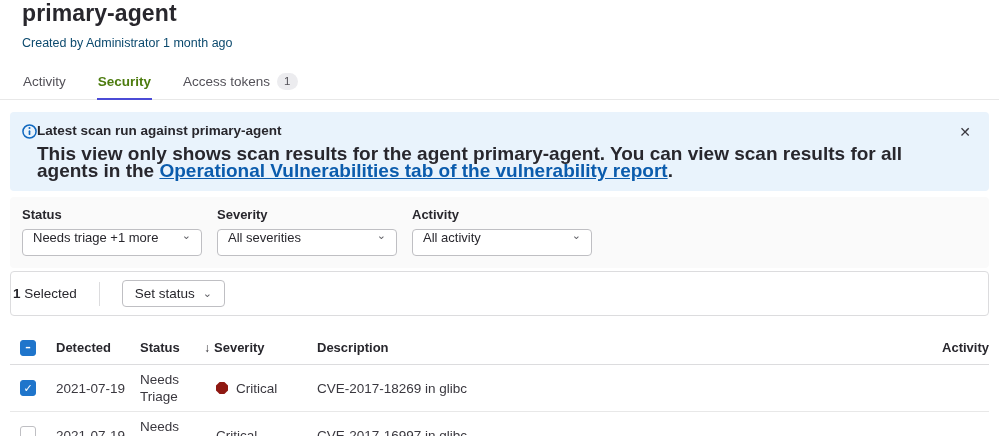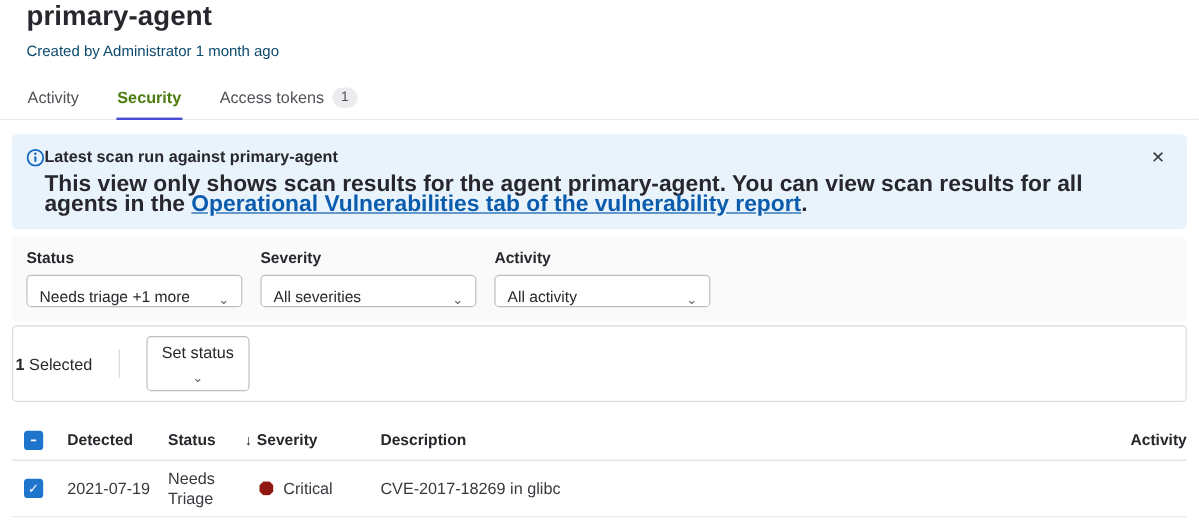--- a/index.html
+++ b/index.html
@@ -33,36 +33,36 @@
   .banner-link { color: #0b5cad; text-decoration: underline; cursor: pointer; }
   .banner-close { position: absolute; top: 11px; right: 16px; border: 0; background: transparent;
                   font-size: 14px; color: #3a383f; cursor: pointer; padding: 2px; line-height: 1;
                   font-family: "DejaVu Sans", sans-serif; }
 
   
   .filters { margin: 6px 10px 0 10px; background: #fafafa; border-radius: 4px;
              padding: 10px 12px 12px 12px; display: flex; gap: 15px; }
   .filter-group { width: 180px; }
   .filter-label { display: block; font-size: 13px; font-weight: 700; margin-bottom: 7px; }
-  .dropdown { display: flex; align-items: flex-end; justify-content: space-between;
+  .dropdown { display: flex; align-items: flex-start; justify-content: space-between;
               background: #fff; border: 1px solid #bfbfc3; border-radius: 4px;
               height: 27px; padding: 0 10px; font-size: 13px; color: #28272d;
               width: 100%; cursor: pointer; text-align: left; }
   .chevron { color: #5e5e64; font-size: 11px; line-height: 1; font-family: "DejaVu Sans", sans-serif; }
 
   
   .selection-bar { margin: 3px 10px 0 10px; border: 1px solid #dcdcde; border-radius: 4px;
                    background: #fff; padding: 8px 2px; display: flex; align-items: center; min-height: 44px; }
   .selected-count { font-size: 13.5px; }
   .selected-count b { font-weight: 700; }
   .v-divider { width: 1px; height: 24px; background: #dcdcde; margin: 0 22px; }
   .btn { display: inline-flex; align-items: center; gap: 8px; background: #fff;
          border: 1px solid #bfbfc3; border-radius: 4px; padding: 5px 12px;
          font-size: 13.5px; color: #28272d; cursor: pointer;
-         font-family: "Liberation Sans", "DejaVu Sans", sans-serif; flex-direction: column; }
+         font-family: "Liberation Sans", "DejaVu Sans", sans-serif; }
 
   
   .vuln-table { margin-top: 15px; padding: 0 10px; }
   .t-row { display: grid; grid-template-columns: 46px 84px 64px 113px 1fr 90px; align-items: center; }
   .t-head { border-bottom: 1px solid #dcdcde; font-weight: 700; font-size: 13px; }
   .t-head > div { padding: 8px 0; }
   .t-body-row { border-bottom: 1px solid #e8e8e8; font-size: 13.5px; color: #3a383f; min-height: 47px; }
   .cell-activity { text-align: right; padding-right: 14px; }
   .cell-status { padding: 6px 8px 6px 0; line-height: 17px; }
   .cell-severity { display: flex; align-items: center; gap: 8px; padding-left: 12px; }

